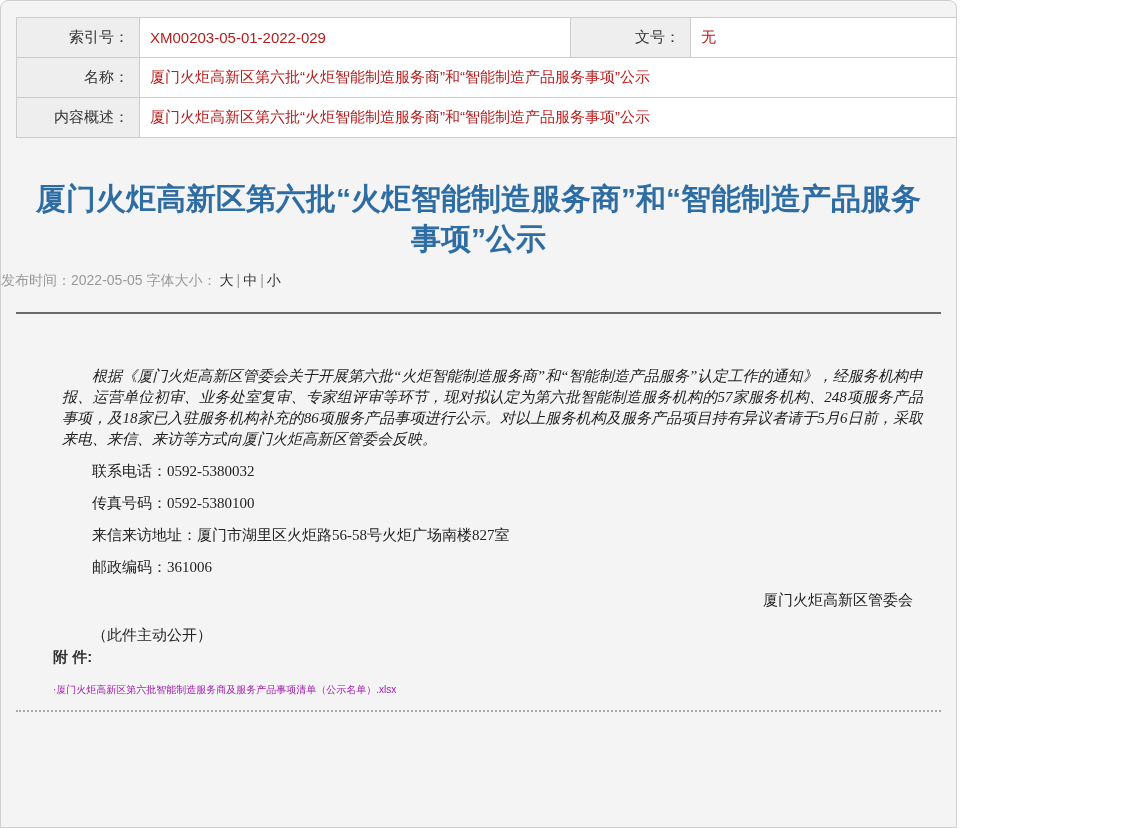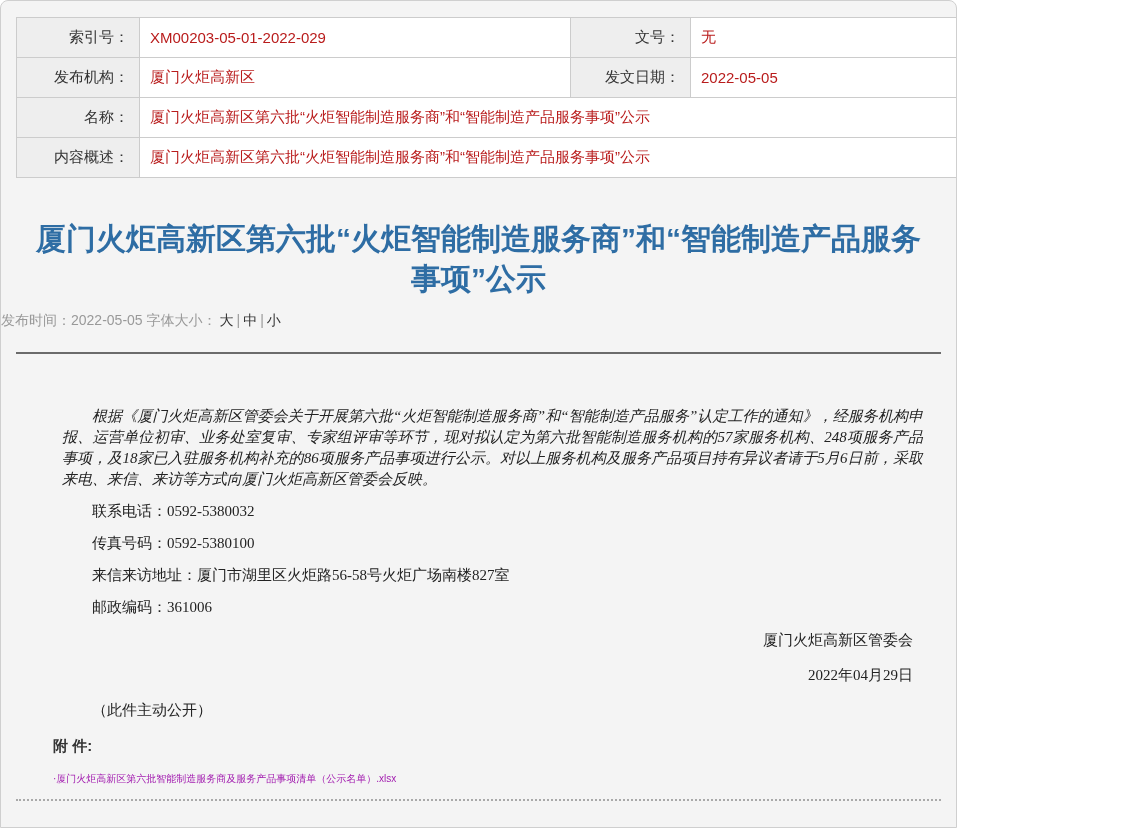--- a/index.html
+++ b/index.html
@@ -105,21 +105,20 @@
     text-indent: 2em;
   }
 
   
   .attachments {
     font-family: "Liberation Sans", sans-serif;
     padding: 0 15px 0 52px;
     color: #333333;
   }
   .att-heading {
-    margin-top: 14px;
     font-size: 15px;
     font-weight: bold;
     line-height: 21px;
   }
   .att-link {
     margin-top: 12px;
     font-size: 10px;
     line-height: 21px;
     color: #a21caf;
     text-decoration: none;
@@ -145,26 +144,20 @@
         <col>
     </colgroup>
     <tbody>
         <tr>
       <th>索引号：</th>
       <td>XM00203-05-01-2022-029</td>
       <th>文号：</th>
       <td>无</td>
     </tr>
     <tr>
-      <th>发布机构：</th>
-      <td>厦门火炬高新区</td>
-      <th>发文日期：</th>
-      <td>2022-05-05</td>
-    </tr>
-    <tr>
       <th>名称：</th>
       <td colspan="3">厦门火炬高新区第六批“火炬智能制造服务商”和“智能制造产品服务事项”公示</td>
     </tr>
     <tr>
       <th>内容概述：</th>
       <td colspan="3">厦门火炬高新区第六批“火炬智能制造服务商”和“智能制造产品服务事项”公示</td>
     </tr>
   </tbody>
     </table>
 
@@ -177,21 +170,20 @@
 
   <hr class="divider">
 
   <div class="article">
     <p class="para">根据《厦门火炬高新区管委会关于开展第六批“火炬智能制造服务商”和“智能制造产品服务”认定工作的通知》，经服务机构申报、运营单位初审、业务处室复审、专家组评审等环节，现对拟认定为第六批智能制造服务机构的57家服务机构、248项服务产品事项，及18家已入驻服务机构补充的86项服务产品事项进行公示。对以上服务机构及服务产品项目持有异议者请于5月6日前，采取来电、来信、来访等方式向厦门火炬高新区管委会反映。</p>
     <p class="contact-line">联系电话：0592-5380032</p>
     <p class="contact-line">传真号码：0592-5380100</p>
     <p class="contact-line">来信来访地址：厦门市湖里区火炬路56-58号火炬广场南楼827室</p>
     <p class="contact-line">邮政编码：361006</p>
     <p class="sign-line">厦门火炬高新区管委会</p>
-    <p class="sign-line date">2022年04月29日</p>
     <p class="public-note">（此件主动公开）</p>
   </div>
 
   <div class="attachments">
     <div class="att-heading">附 件:</div>
     <a class="att-link">·厦门火炬高新区第六批智能制造服务商及服务产品事项清单（公示名单）.xlsx</a>
   </div>
 
   <hr class="dotted">
 

